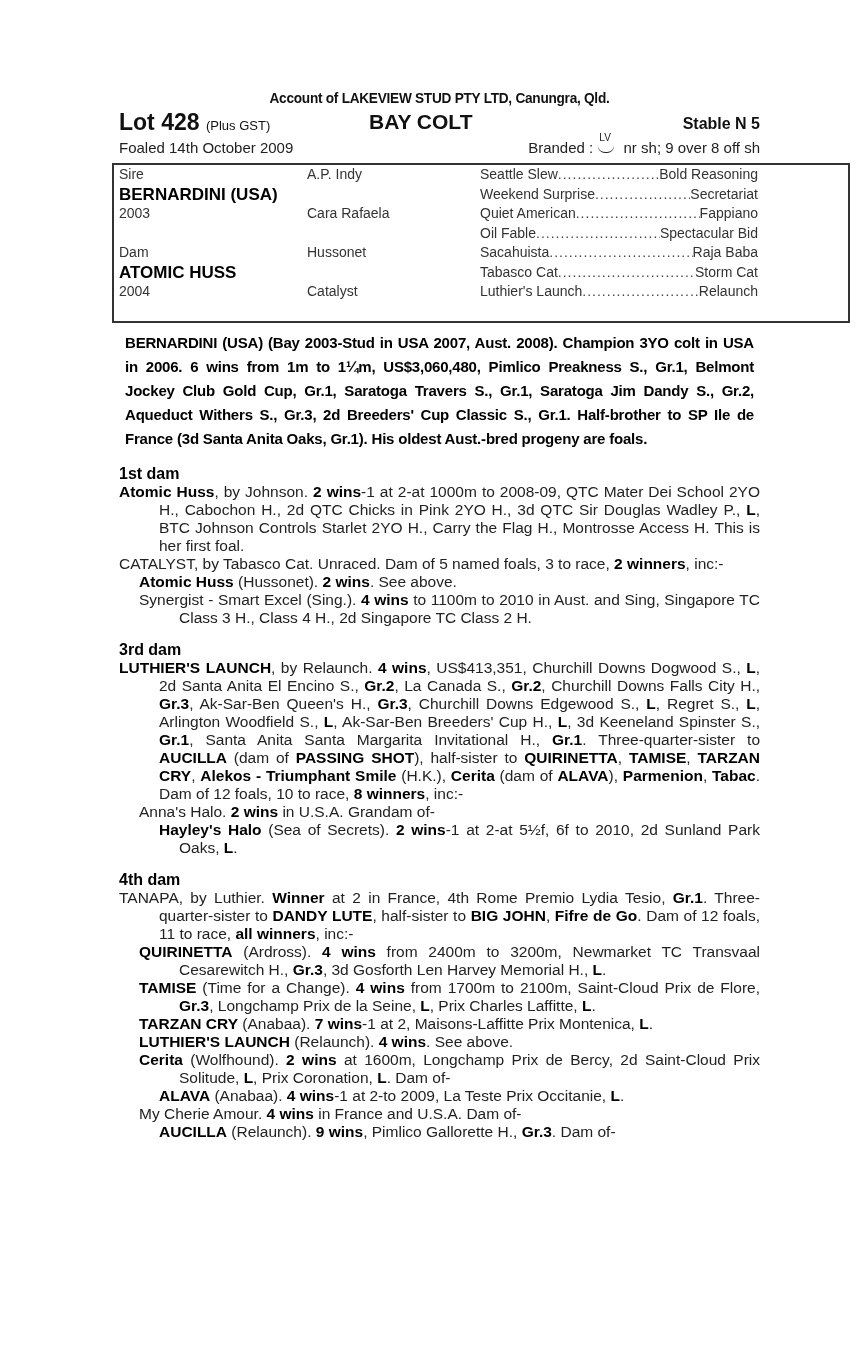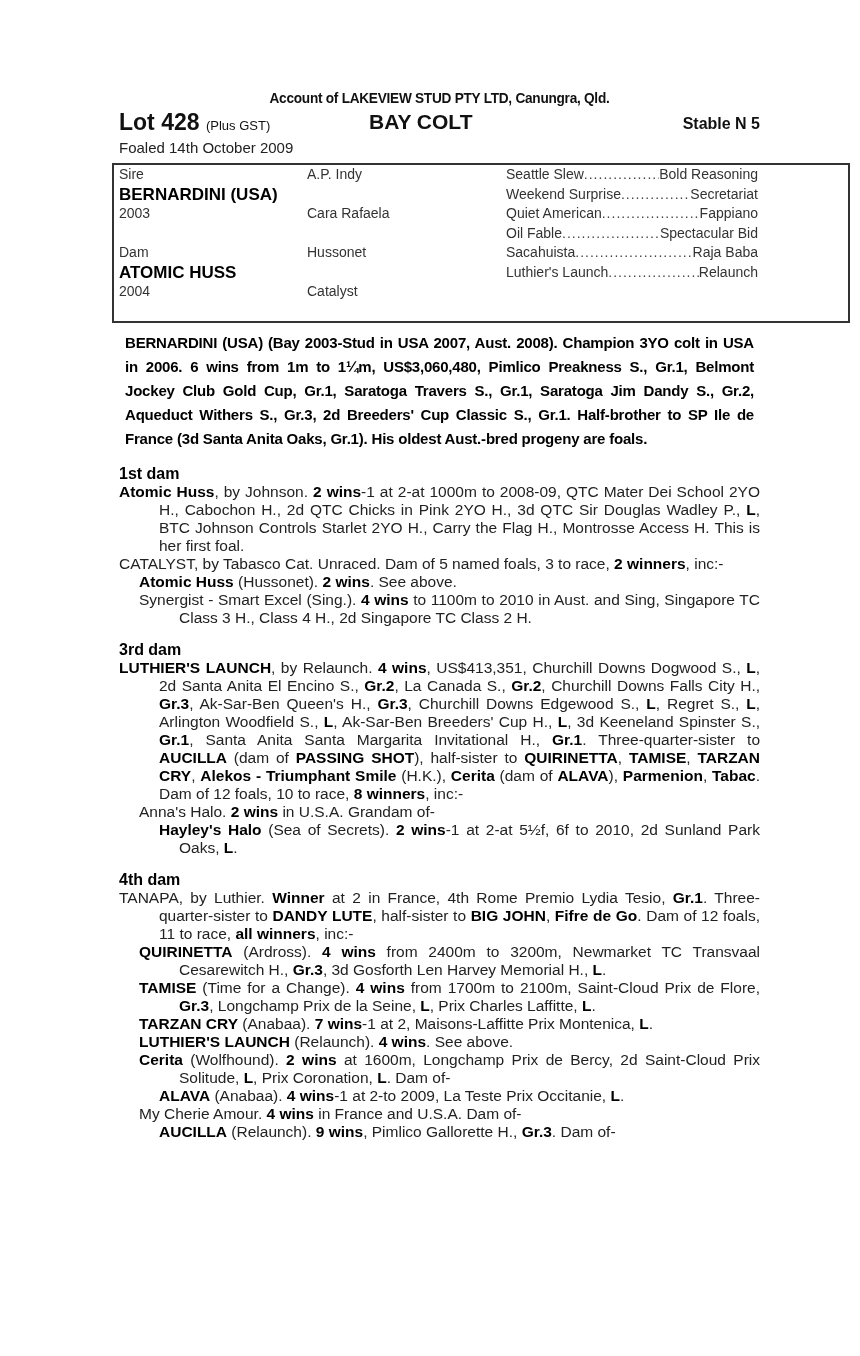--- a/index.html
+++ b/index.html
@@ -17,21 +17,21 @@
   .brand-glyph { display:inline-block; width:22px; height:18px; position:relative; vertical-align:-2px; font-size:10px; line-height:10px; }
   .brand-glyph .lv { position:absolute; top:-4px; left:2px; }
   .brand-glyph .arc { position:absolute; top:9px; left:1px; width:16px; height:6px; border-bottom:1.5px solid #222; border-radius:0 0 8px 8px; }
 
   .pedbox { position:relative; margin-top:3px; left:-7px; width:738px; height:160px; border:2px solid #333; box-sizing:border-box; font-size:14px; color:#333; }
   .ped-col { position:absolute; top:0; }
   .ped-cell { height:19.5px; line-height:19.5px; white-space:nowrap; }
   .ped-bold { font-weight:bold; font-size:17px; color:#000; }
   .c1 { left:5px; } .c2 { left:193px; } .c3 { left:366px; width:278px; }
   .g3row { display:flex; height:19.5px; line-height:19.5px; font-size:14px; }
-  .g3row .a { white-space:nowrap;margin-left:26px; }
+  .g3row .a { white-space:nowrap; }
   .g3row .dots { flex:1; overflow:hidden; white-space:nowrap; letter-spacing:1px; color:#444; }
   .g3row .dots::after { content:"........................................................................"; }
   .g3row .b { white-space:nowrap; }
 
   .sire-para { margin-top:8px; padding:0 6px; font-weight:bold; font-size:15px; line-height:24px; text-align:justify; color:#000; letter-spacing:-0.2px; }
   .dam-head { font-weight:bold; font-size:16px; margin-top:14px; line-height:18px; color:#000; }
   .para { font-size:15.5px; line-height:18px; text-align:justify; color:#222; }
   .para b { color:#000; }
   .hang0 { padding-left:40px; text-indent:-40px; }
   .hang1 { padding-left:60px; text-indent:-40px; }
@@ -48,20 +48,28 @@
     <div class="lot">
       <span>Lot 428</span>
       <span class="gst">(Plus GST)</span>
     </div>
     <div class="sex">BAY COLT</div>
     <div class="stable">Stable N 5</div>
   </div>
 
   <div class="foalrow">
     <div class="foaled">Foaled 14th October 2009</div>
+    <div class="brand">
+      <span>Branded :</span>
+      <span class="brand-glyph">
+        <span class="lv">LV</span>
+        <span class="arc"></span>
+      </span>
+      <span>nr sh; 9 over 8 off sh</span>
+    </div>
   </div>
 
   <div class="pedbox">
     <div class="ped-col c1">
       <div class="ped-cell">Sire</div>
       <div class="ped-cell ped-bold">BERNARDINI (USA)</div>
       <div class="ped-cell">2003</div>
       <div class="ped-cell"></div>
       <div class="ped-cell">Dam</div>
       <div class="ped-cell ped-bold">ATOMIC HUSS</div>
@@ -96,20 +104,25 @@
           <span class="a">Oil Fable</span>
           <span class="dots"></span>
           <span class="b">Spectacular Bid</span>
         </div>
       <div class="g3row">
           <span class="a">Sacahuista</span>
           <span class="dots"></span>
           <span class="b">Raja Baba</span>
         </div>
       <div class="g3row">
+          <span class="a">Tabasco Cat</span>
+          <span class="dots"></span>
+          <span class="b">Storm Cat</span>
+        </div>
+      <div class="g3row">
           <span class="a">Luthier's Launch</span>
           <span class="dots"></span>
           <span class="b">Relaunch</span>
         </div>
     </div>
   </div>
 
   <div class="sire-para">BERNARDINI (USA) (Bay 2003-Stud in USA 2007, Aust. 2008). Champion 3YO colt in USA in 2006. 6 wins from 1m to 1¼m, US$3,060,480, Pimlico Preakness S., Gr.1, Belmont Jockey Club Gold Cup, Gr.1, Saratoga Travers S., Gr.1, Saratoga Jim Dandy S., Gr.2, Aqueduct Withers S., Gr.3, 2d Breeders' Cup Classic S., Gr.1. Half-brother to SP Ile de France (3d Santa Anita Oaks, Gr.1). His oldest Aust.-bred progeny are foals.</div>
 
   <div id="dams">

